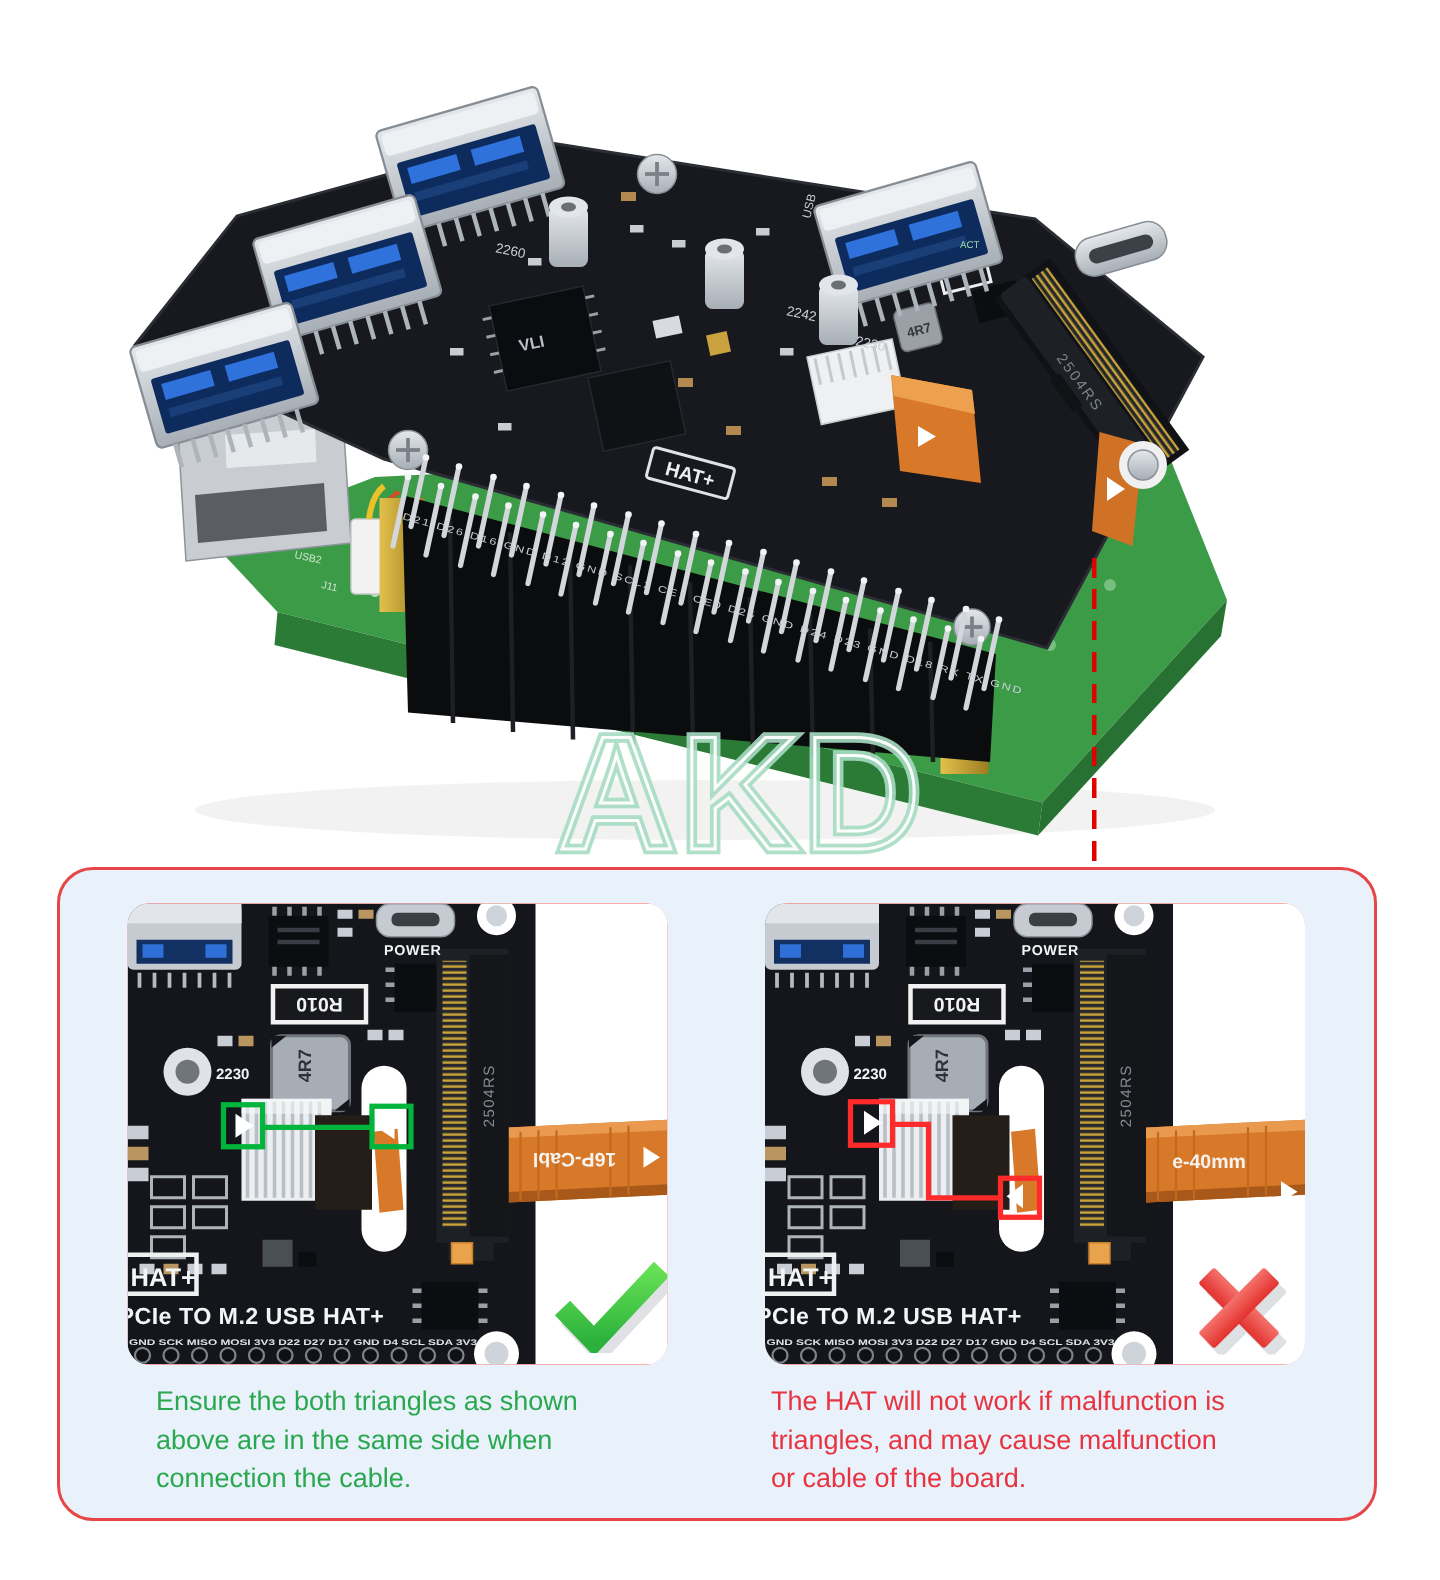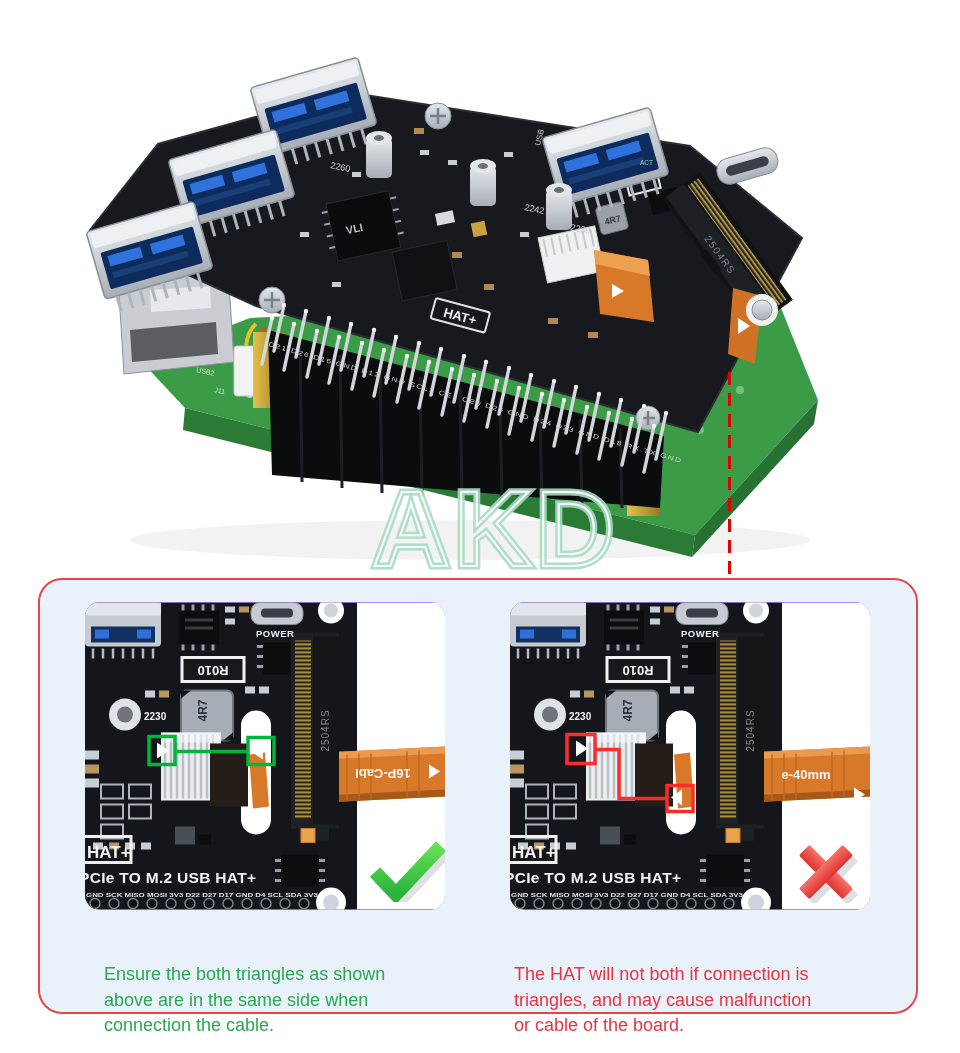--- a/index.html
+++ b/index.html
@@ -8,26 +8,26 @@
   .abs{position:absolute;}
   
   #main-photo{left:0;top:0;width:960px;height:578px;}
   
   #dash-line{left:728px;top:372px;width:3px;height:206px;
     background:repeating-linear-gradient(to bottom,#e10000 0 13px,rgba(0,0,0,0) 13px 21px);}
   
   #panel{left:38px;top:578px;width:880px;height:436px;background:#e9f1fb;
          border:2px solid #e64646;border-radius:24px;box-sizing:border-box;}
   .photo{position:absolute;top:22px;width:360px;height:308px;border-radius:15px;
-         overflow:hidden;background:#8b5cf6;}
+         overflow:hidden;background:#fca5a5;}
   #photo-left{left:45px;}
   #photo-right{left:470px;}
   .photo svg{display:block;}
   .mark{position:absolute;}
-  .caption{position:absolute;top:342px;font-size:18px;line-height:25.5px;font-weight:400;margin-top:40px;}
+  .caption{position:absolute;top:342px;font-size:18px;line-height:25.5px;font-weight:400;}
   #caption-left{left:64px;width:375px;color:#2aa850;}
   #caption-right{left:474px;width:390px;color:#e73440;}
   .wm-stroke{fill:none;stroke:#a7dcc3;stroke-width:7;opacity:.9;}
   .wm-inner{fill:none;stroke:#ffffff;stroke-width:2;opacity:.95;}
   text{font-family:"Liberation Sans", sans-serif;}
 </style>
 </head>
 <body>
 
 <svg id="main-photo" class="abs" width="960" height="578" viewBox="0 0 960 578">
@@ -534,17 +534,17 @@
       </g>
     </svg>
   </div>
 
   <div class="caption" id="caption-left">
     <div>Ensure the both triangles as shown</div>
     <div>above are in the same side when</div>
     <div>connection the cable.</div>
   </div>
   <div class="caption" id="caption-right">
-    <div>The HAT will not both if connection is</div>
+    <div>The HAT will not work if malfunction is</div>
     <div>triangles, and may cause malfunction</div>
     <div>or cable of the board.</div>
   </div>
 </div>
 
 </body></html>

